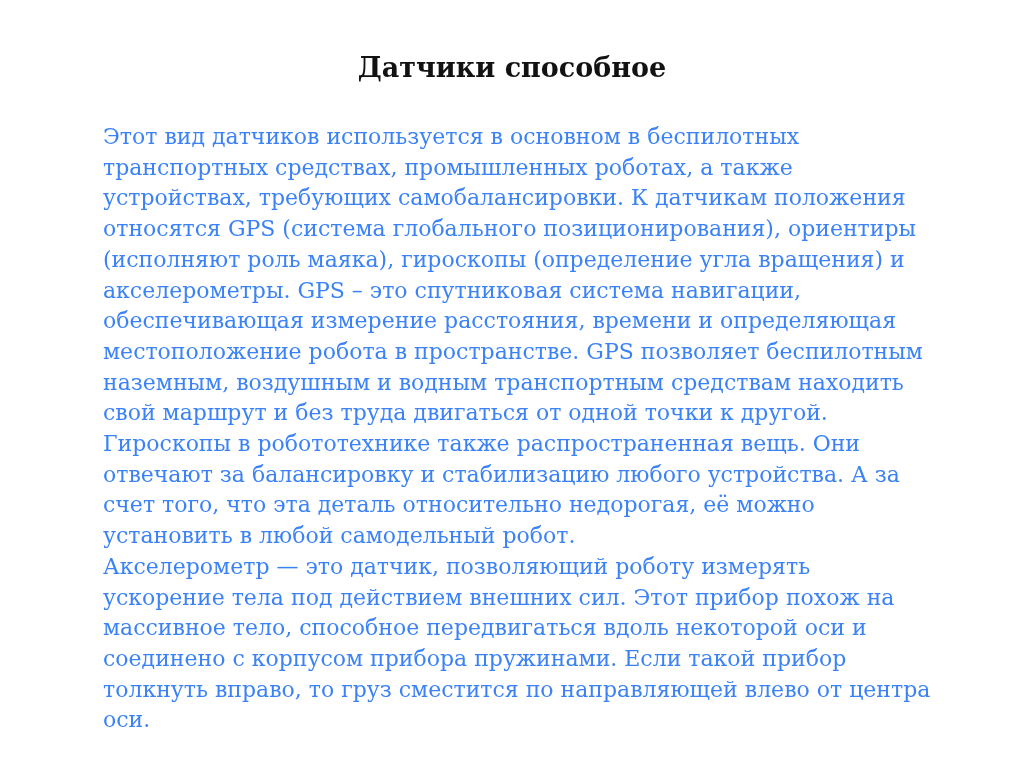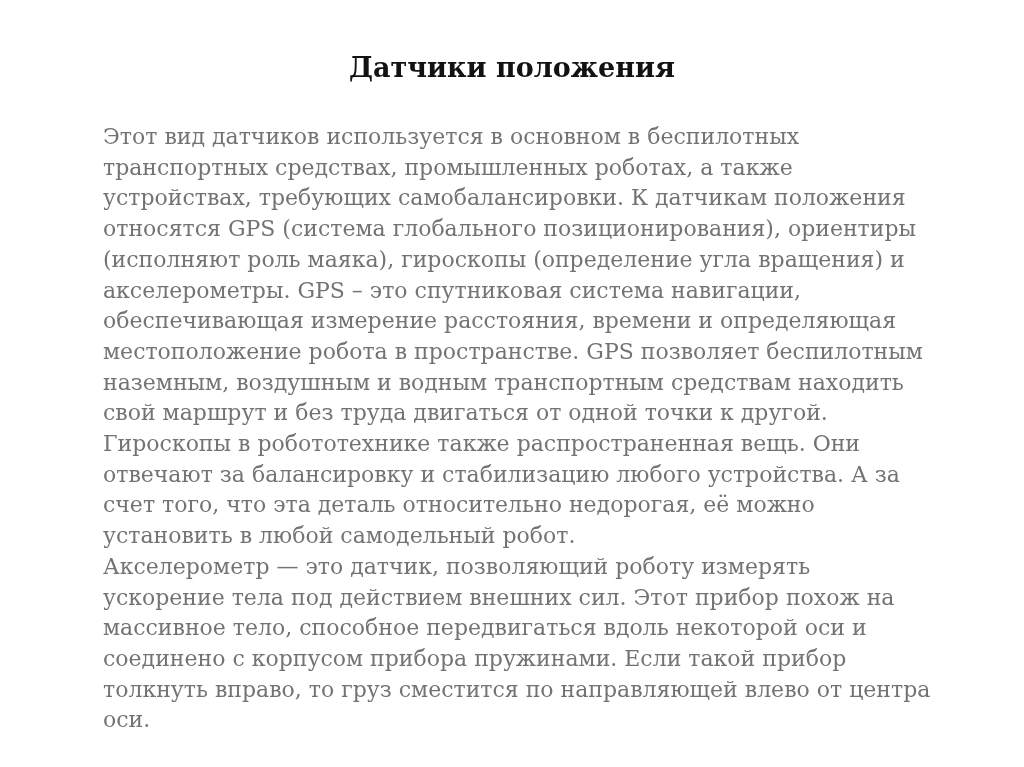--- a/index.html
+++ b/index.html
@@ -32,30 +32,30 @@
     font-family: "DejaVu Serif", serif;
   }
   .slide-body {
     position: absolute;
     left: 103px;
     top: 122px;
     width: 880px;
     margin: 0;
     font-size: 22px;
     line-height: 30.7px;
-    color: #737373;
+    color: #3b82f6;
     white-space: pre;
     font-family: "DejaVu Serif", serif;
   }
 </style>
 </head>
 <body>
 
 <div class="slide">
-  <h1 class="slide-title">Датчики положения</h1>
+  <h1 class="slide-title">Датчики способное</h1>
   <div class="slide-body">Этот вид датчиков используется в основном в беспилотных
 транспортных средствах, промышленных роботах, а также
 устройствах, требующих самобалансировки. К датчикам положения
 относятся GPS (система глобального позиционирования), ориентиры
 (исполняют роль маяка), гироскопы (определение угла вращения) и
 акселерометры. GPS – это спутниковая система навигации,
 обеспечивающая измерение расстояния, времени и определяющая
 местоположение робота в пространстве. GPS позволяет беспилотным
 наземным, воздушным и водным транспортным средствам находить
 свой маршрут и без труда двигаться от одной точки к другой.

